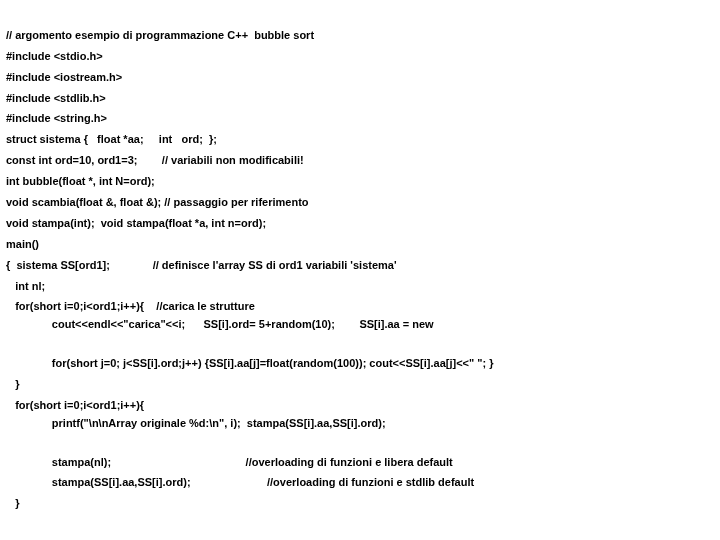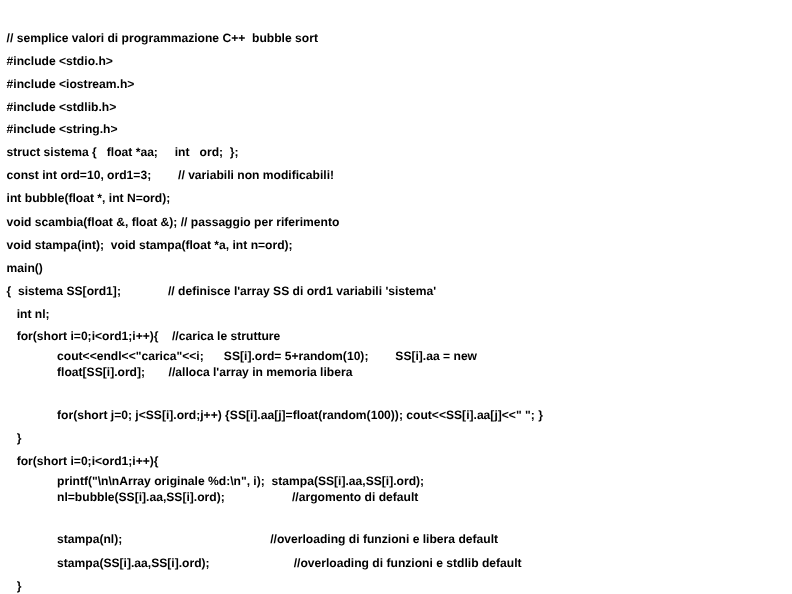--- a/index.html
+++ b/index.html
@@ -21,36 +21,36 @@
   }
   .code .tight {
     line-height: 1.35;
     display: block;
   }
 </style>
 </head>
 <body>
 
 <div class="code">
-<span>// semplice valori di programmazione C++  bubble sort</span>
+<span>// argomento esempio di programmazione C++  bubble sort</span>
 <span>#include &lt;stdio.h&gt;</span>
 <span>#include &lt;iostream.h&gt;</span>
 <span>#include &lt;stdlib.h&gt;</span>
 <span>#include &lt;string.h&gt;</span>
 <span>struct sistema {   float *aa;     int   ord;  };</span>
 <span>const int ord=10, ord1=3;        // variabili non modificabili!</span>
 <span>int bubble(float *, int N=ord);</span>
 <span>void scambia(float &amp;, float &amp;); // passaggio per riferimento</span>
 <span>void stampa(int);  void stampa(float *a, int n=ord);</span>
 <span>main()</span>
 <span>{  sistema SS[ord1];              // definisce l'array SS di ord1 variabili 'sistema'</span>
 <span>   int nl;</span>
 <span>   for(short i=0;i&lt;ord1;i++){    //carica le strutture</span>
-<span class="tight">               cout&lt;&lt;endl&lt;&lt;"carica"&lt;&lt;i;      SS[i].ord= 5+random(10);        SS[i].aa = new</span><span class="tight">               float[SS[i].ord];       //alloca l'array in memoria libera</span>
+<span class="tight">               cout&lt;&lt;endl&lt;&lt;"carica"&lt;&lt;i;      SS[i].ord= 5+random(10);        SS[i].aa = new</span>
 <span>               for(short j=0; j&lt;SS[i].ord;j++) {SS[i].aa[j]=float(random(100)); cout&lt;&lt;SS[i].aa[j]&lt;&lt;" "; }</span>
 <span>   }</span>
 <span>   for(short i=0;i&lt;ord1;i++){</span>
-<span class="tight">               printf("\n\nArray originale %d:\n", i);  stampa(SS[i].aa,SS[i].ord);</span><span class="tight">               nl=bubble(SS[i].aa,SS[i].ord);                    //argomento di default</span>
+<span class="tight">               printf("\n\nArray originale %d:\n", i);  stampa(SS[i].aa,SS[i].ord);</span>
 <span>               stampa(nl);                                            //overloading di funzioni e libera default</span>
 <span>               stampa(SS[i].aa,SS[i].ord);                         //overloading di funzioni e stdlib default</span>
 <span>   }</span>
 
 </div>
 
 </body></html>

